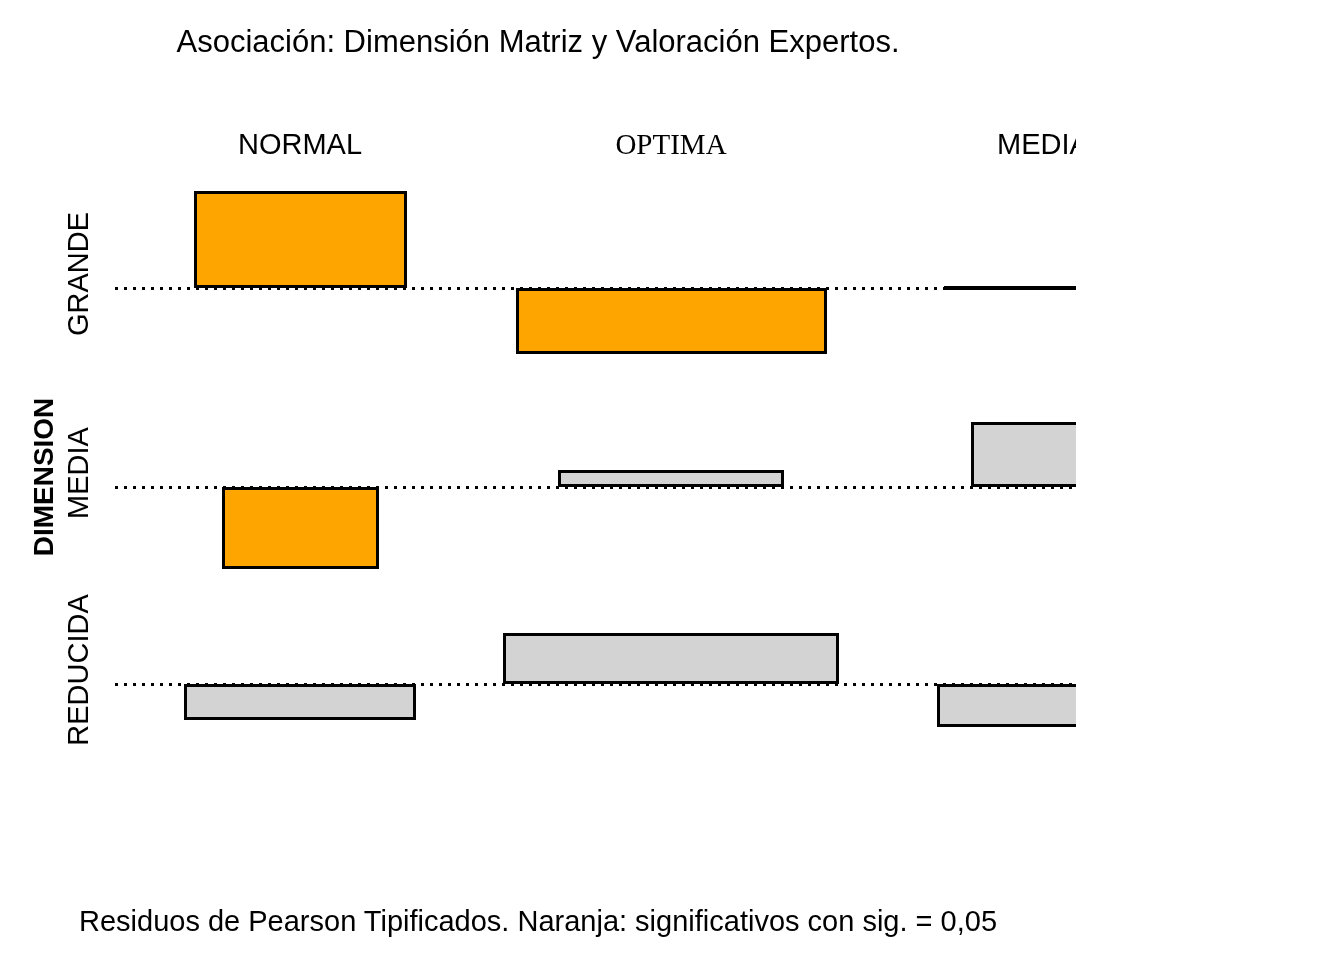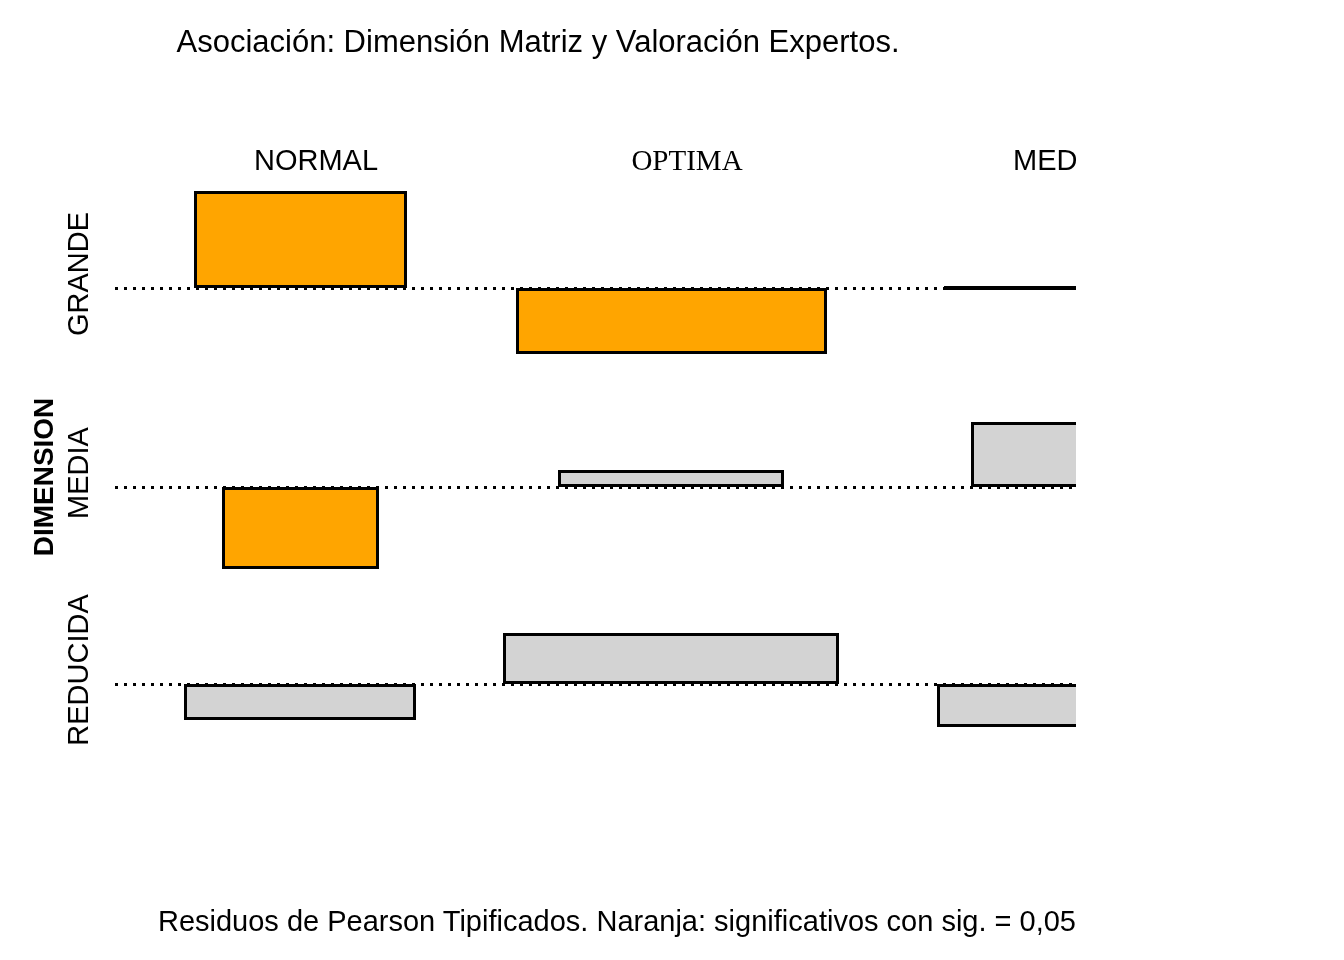--- a/index.html
+++ b/index.html
@@ -23,43 +23,42 @@
   }
   .col-axis-title {
     position: absolute;
     top: 100px; left: 0; width: 100%;
     text-align: center;
     font-size: 28px;
     font-weight: bold;
   }
   .col-label {
     position: absolute;
-    top: 144px;
+    top: 128px;
     transform: translateX(-50%);
     font-size: 29px;
     white-space: nowrap;
-    margin-left: 16px;
   }
   .row-label {
     position: absolute;
     transform: translate(-50%, -50%) rotate(-90deg);
     font-size: 29px;
     white-space: nowrap;
   }
   .row-axis-title {
     position: absolute;
     transform: translate(-50%, -50%) rotate(-90deg);
     font-size: 28px;
     font-weight: bold;
     white-space: nowrap;
   }
   .footer {
     position: absolute;
     top: 905px; left: 0; width: 100%;
-    text-align: right;
+    text-align: center;
     font-size: 29px;
   }
   .baseline {
     position: absolute;
     height: 3px;
     background-image: repeating-linear-gradient(to right, var(--line-color) 0 3px, transparent 3px 9px);
   }
   .bar {
     position: absolute;
     box-sizing: border-box;

